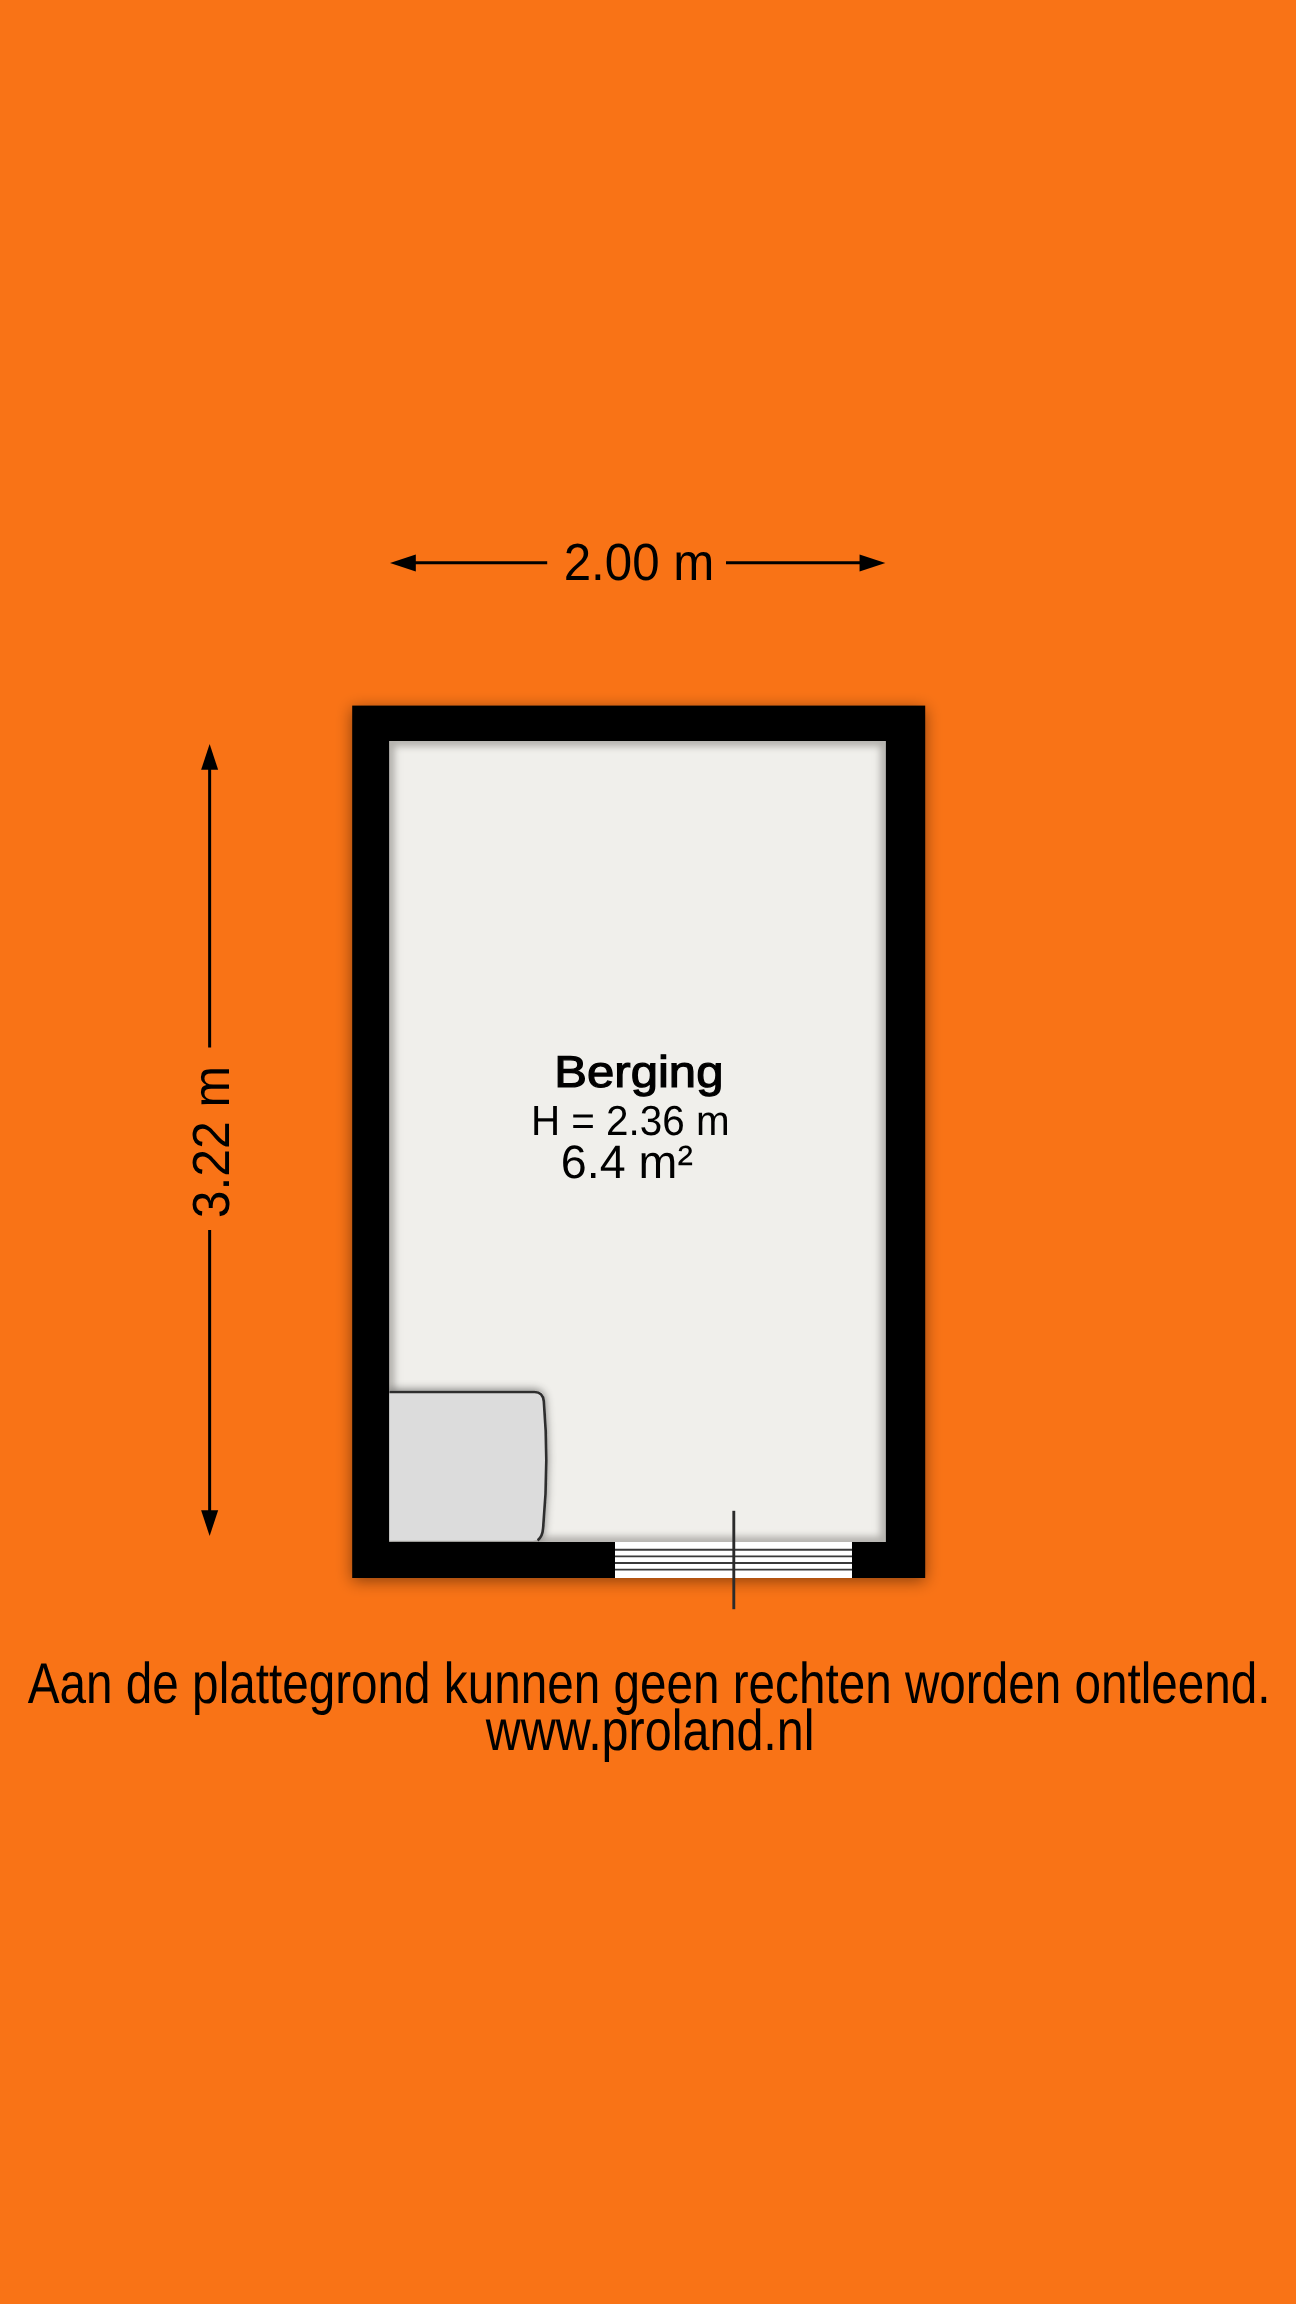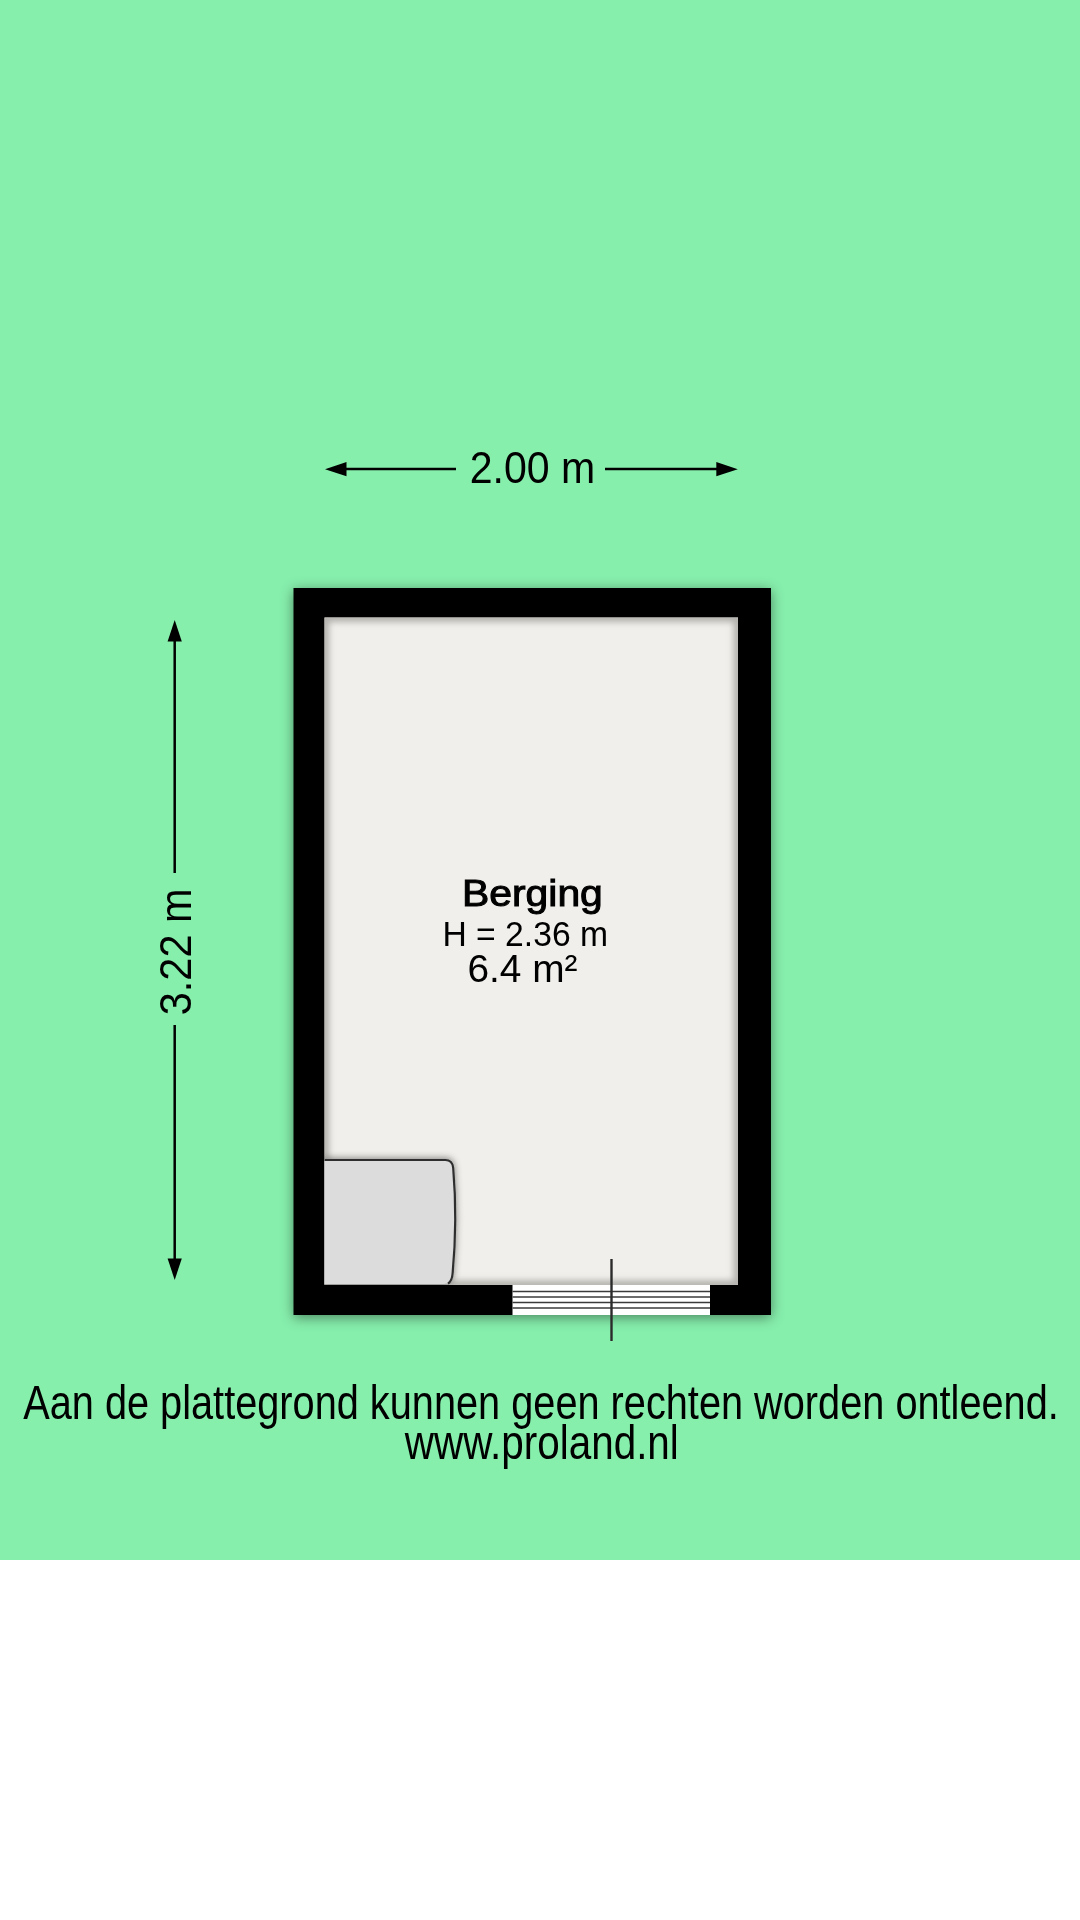--- a/index.html
+++ b/index.html
@@ -1,16 +1,16 @@
 <!DOCTYPE html>
 <html><head>
 <meta charset="utf-8">
 <style>
   html,body{margin:0;padding:0;background:#ffffff;}
-  #page{position:relative;width:1080px;height:1560px;background:#86efac;overflow:hidden;}
+  #page{position:relative;width:1080px;height:1920px;background:#f97316;overflow:hidden;}
   svg{position:absolute;left:0;top:0;}
   text{font-family:"Liberation Sans",sans-serif;fill:#000000;}
 </style>
 </head>
 <body>
 <div id="page">
 <svg width="1080" height="1920" viewBox="0 0 1080 1920">
   <defs>
     <filter id="wallshadow" x="-10%" y="-10%" width="120%" height="120%">
       <feDropShadow dx="0" dy="2.5" stdDeviation="6.5" flood-color="#000000" flood-opacity="0.45"></feDropShadow>

